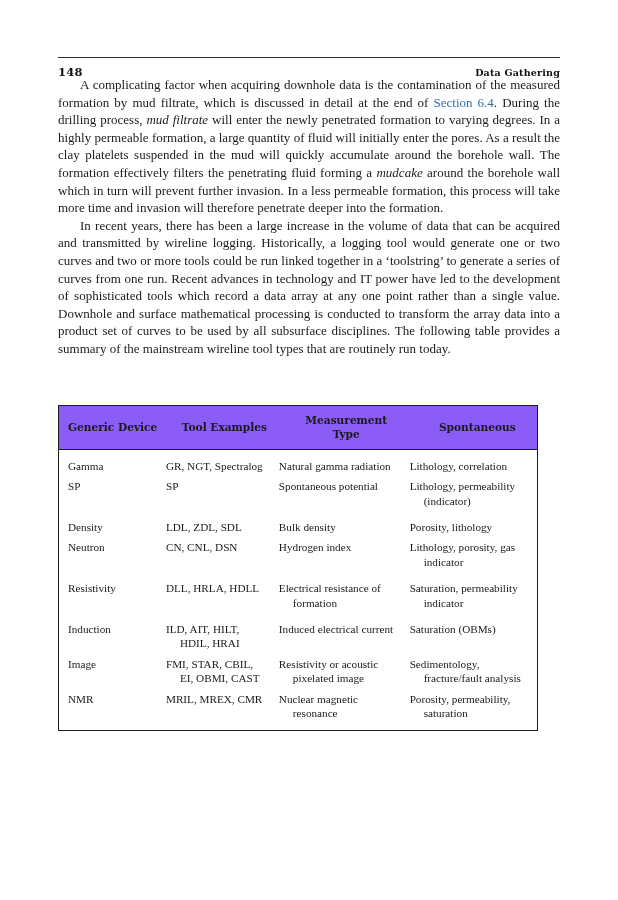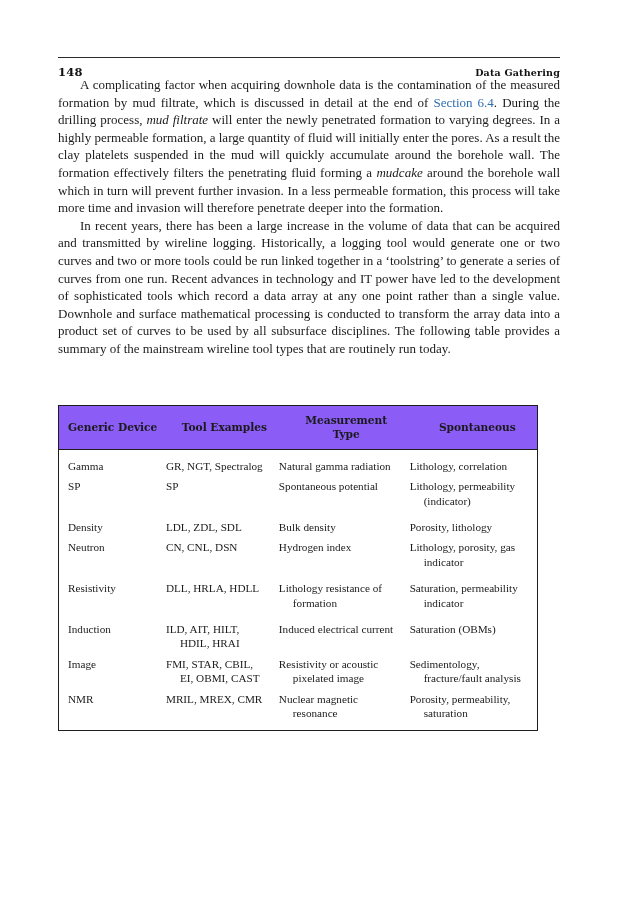--- a/index.html
+++ b/index.html
@@ -221,21 +221,21 @@
             </td>
           </tr>
           <tr class="pad-top">
             <td class="c0">
               <span class="hang">Resistivity</span>
             </td>
             <td class="c1">
               <span class="hang">DLL, HRLA, HDLL</span>
             </td>
             <td class="c2">
-              <span class="hang">Lithology resistance of formation</span>
+              <span class="hang">Electrical resistance of formation</span>
             </td>
             <td class="c3">
               <span class="hang">Saturation, permeability indicator</span>
             </td>
           </tr>
           <tr class="pad-top">
             <td class="c0">
               <span class="hang">Induction</span>
             </td>
             <td class="c1">

